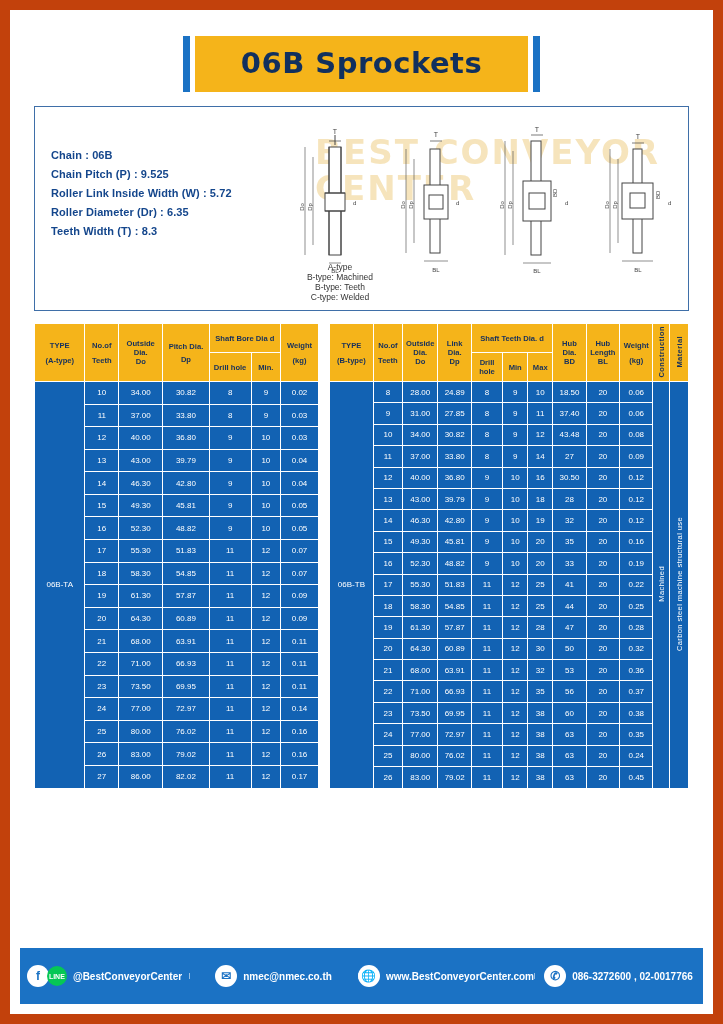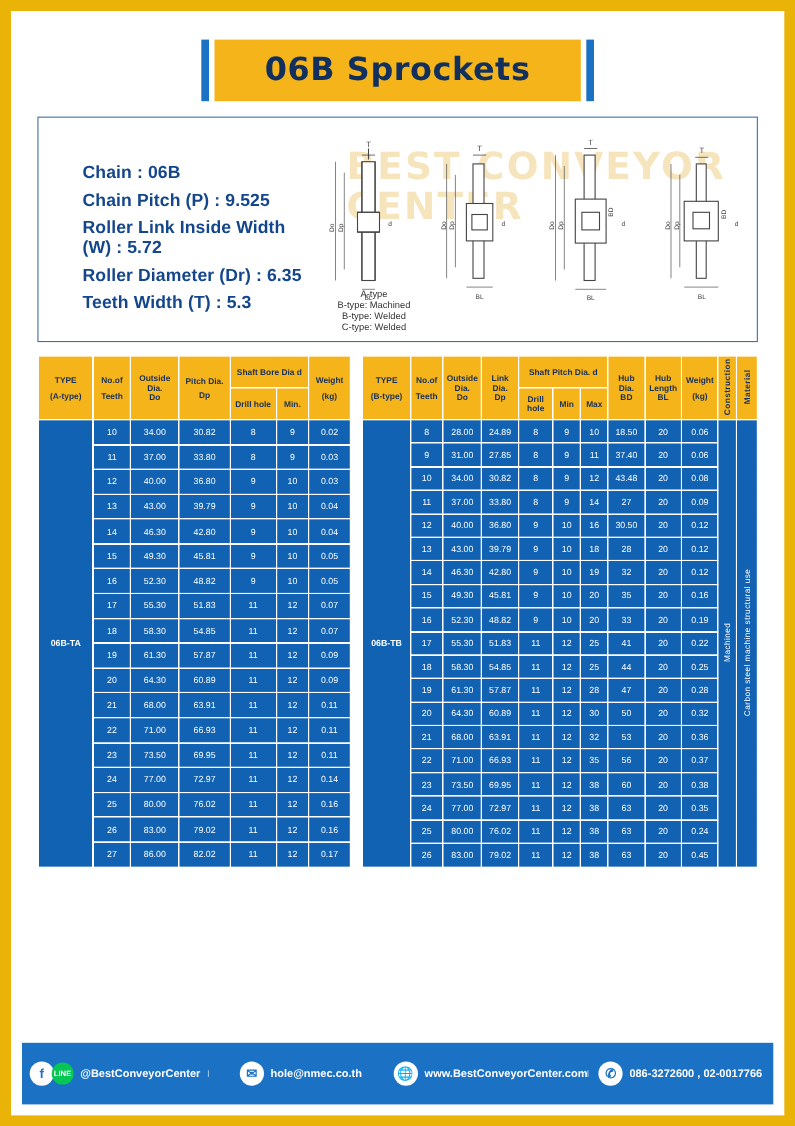--- a/index.html
+++ b/index.html
@@ -4,21 +4,21 @@
 <style>
   * { box-sizing: border-box; margin: 0; padding: 0; }
   html, body {
     width: 723px; height: 1024px;
     font-family: "Liberation Sans", sans-serif;
     background: #ffffff;
   }
   .page {
     position: relative;
     width: 723px; height: 1024px;
-    background: #eab308;
+    background: #c2410c;
     padding: 10px;
   }
   .inner {
     position: relative;
     width: 703px; height: 1004px;
     background: #ffffff;
     padding: 12px 14px 0 14px;
   }
   
   .title-wrap {
@@ -47,26 +47,25 @@
     display: flex;
     position: relative;
     background: #fff;
   }
   .spec-left {
     width: 250px;
     padding: 42px 0 0 16px;
   }
   .spec-left li {
     list-style: none;
-    font-size: 16px;
+    font-size: 11px;
     font-weight: bold;
     color: #14468c;
     margin-bottom: 7px;
     letter-spacing: 0.1px;
-    margin-left: 24px;
   }
   .spec-right { flex: 1; position: relative; }
   .wm {
     position: absolute;
     left: 30px; top: 28px;
     font-size: 34px; font-weight: bold;
     color: #f3dca6;
     opacity: 0.75;
     line-height: 1.05;
     letter-spacing: 2px;
@@ -110,21 +109,21 @@
   }
   thead th {
     background: #f5b41a;
     color: #16305c;
     font-weight: bold;
     font-size: 7.6px;
     border: 1px solid #ffffff;
   }
   .hdr-type { height: 58px; }
   .type-cell {
-    background: #1262b3; color: #ffffff; font-size: 8px; font-weight: bold;
+    background: #1262b3; color: #ffffff; font-size: 8px; font-weight: normal;
   }
   .vert {
     writing-mode: vertical-rl;
     transform: rotate(180deg);
     white-space: nowrap;
     font-size: 7.5px;
     letter-spacing: 0.4px;
   }
   .vert-col { background: #1262b3; color: #fff; }
   
@@ -173,21 +172,21 @@
       </div>
     </div>
 
     <div class="spec-panel">
       <div class="spec-left">
         <ul>
           <li>Chain  :  06B</li>
           <li>Chain Pitch (P)  :  9.525</li>
           <li>Roller Link Inside Width (W)  :  5.72</li>
           <li>Roller Diameter (Dr)  : 6.35</li>
-          <li>Teeth Width (T)  :  5.3</li>
+          <li>Teeth Width (T)  :  8.3</li>
         </ul>
       </div>
       <div class="spec-right">
         <div class="wm">BEST CONVEYOR CENTER</div>
         <div class="sk-row">
 
           <div class="sk">
             <svg width="100" height="150" viewBox="0 0 100 150">
               <g stroke="#444" fill="none" stroke-width="1">
                 <line x1="50" y1="8" x2="50" y2="18"></line>
@@ -264,21 +263,21 @@
                 <text x="80" y="78" font-size="6" fill="#444" stroke="none">d</text>
                 <line x1="34" y1="134" x2="65" y2="134" stroke-width=".6"></line>
                 <text x="50" y="145" font-size="6" fill="#444" text-anchor="middle" stroke="none">BL</text>
               </g>
             </svg>
           </div>
         </div>
         <div class="cap-row">
           <div class="cap">A-type</div>
           <div class="cap">B-type: Machined</div>
-          <div class="cap">B-type: Welded</div>
+          <div class="cap">B-type: Teeth</div>
           <div class="cap">C-type: Welded</div>
         </div>
       </div>
     </div>
 
     <div class="tables">
 
       <table class="tbl-a">
         <colgroup>
           <col style="width:48px">
@@ -502,21 +501,21 @@
             <th rowspan="2" class="hdr-type">
               <div>Outside</div>
               <div>Dia.</div>
               <div>Do</div>
             </th>
             <th rowspan="2" class="hdr-type">
               <div>Link</div>
               <div>Dia.</div>
               <div>Dp</div>
             </th>
-            <th colspan="3">Shaft Pitch Dia. d</th>
+            <th colspan="3">Shaft Teeth Dia. d</th>
             <th rowspan="2" class="hdr-type">
               <div>Hub</div>
               <div>Dia.</div>
               <div>BD</div>
             </th>
             <th rowspan="2" class="hdr-type">
               <div>Hub</div>
               <div>Length</div>
               <div>BL</div>
             </th>
@@ -756,21 +755,21 @@
     </div>
 
     <div class="footer">
       <div class="fitem">
         <span class="circ fb">f</span>
         <span class="line-badge">LINE</span>
         <span class="ftxt">@BestConveyorCenter</span>
       </div>
       <div class="fitem">
         <span class="circ">✉</span>
-        <span class="ftxt">hole@nmec.co.th</span>
+        <span class="ftxt">nmec@nmec.co.th</span>
       </div>
       <div class="fitem">
         <span class="circ">🌐</span>
         <span class="ftxt"><span>www.</span><span>BestConveyorCenter</span><span>.com</span></span>
       </div>
       <div class="fitem">
         <span class="circ">✆</span>
         <span class="ftxt">086-3272600 , 02-0017766</span>
       </div>
     </div>

